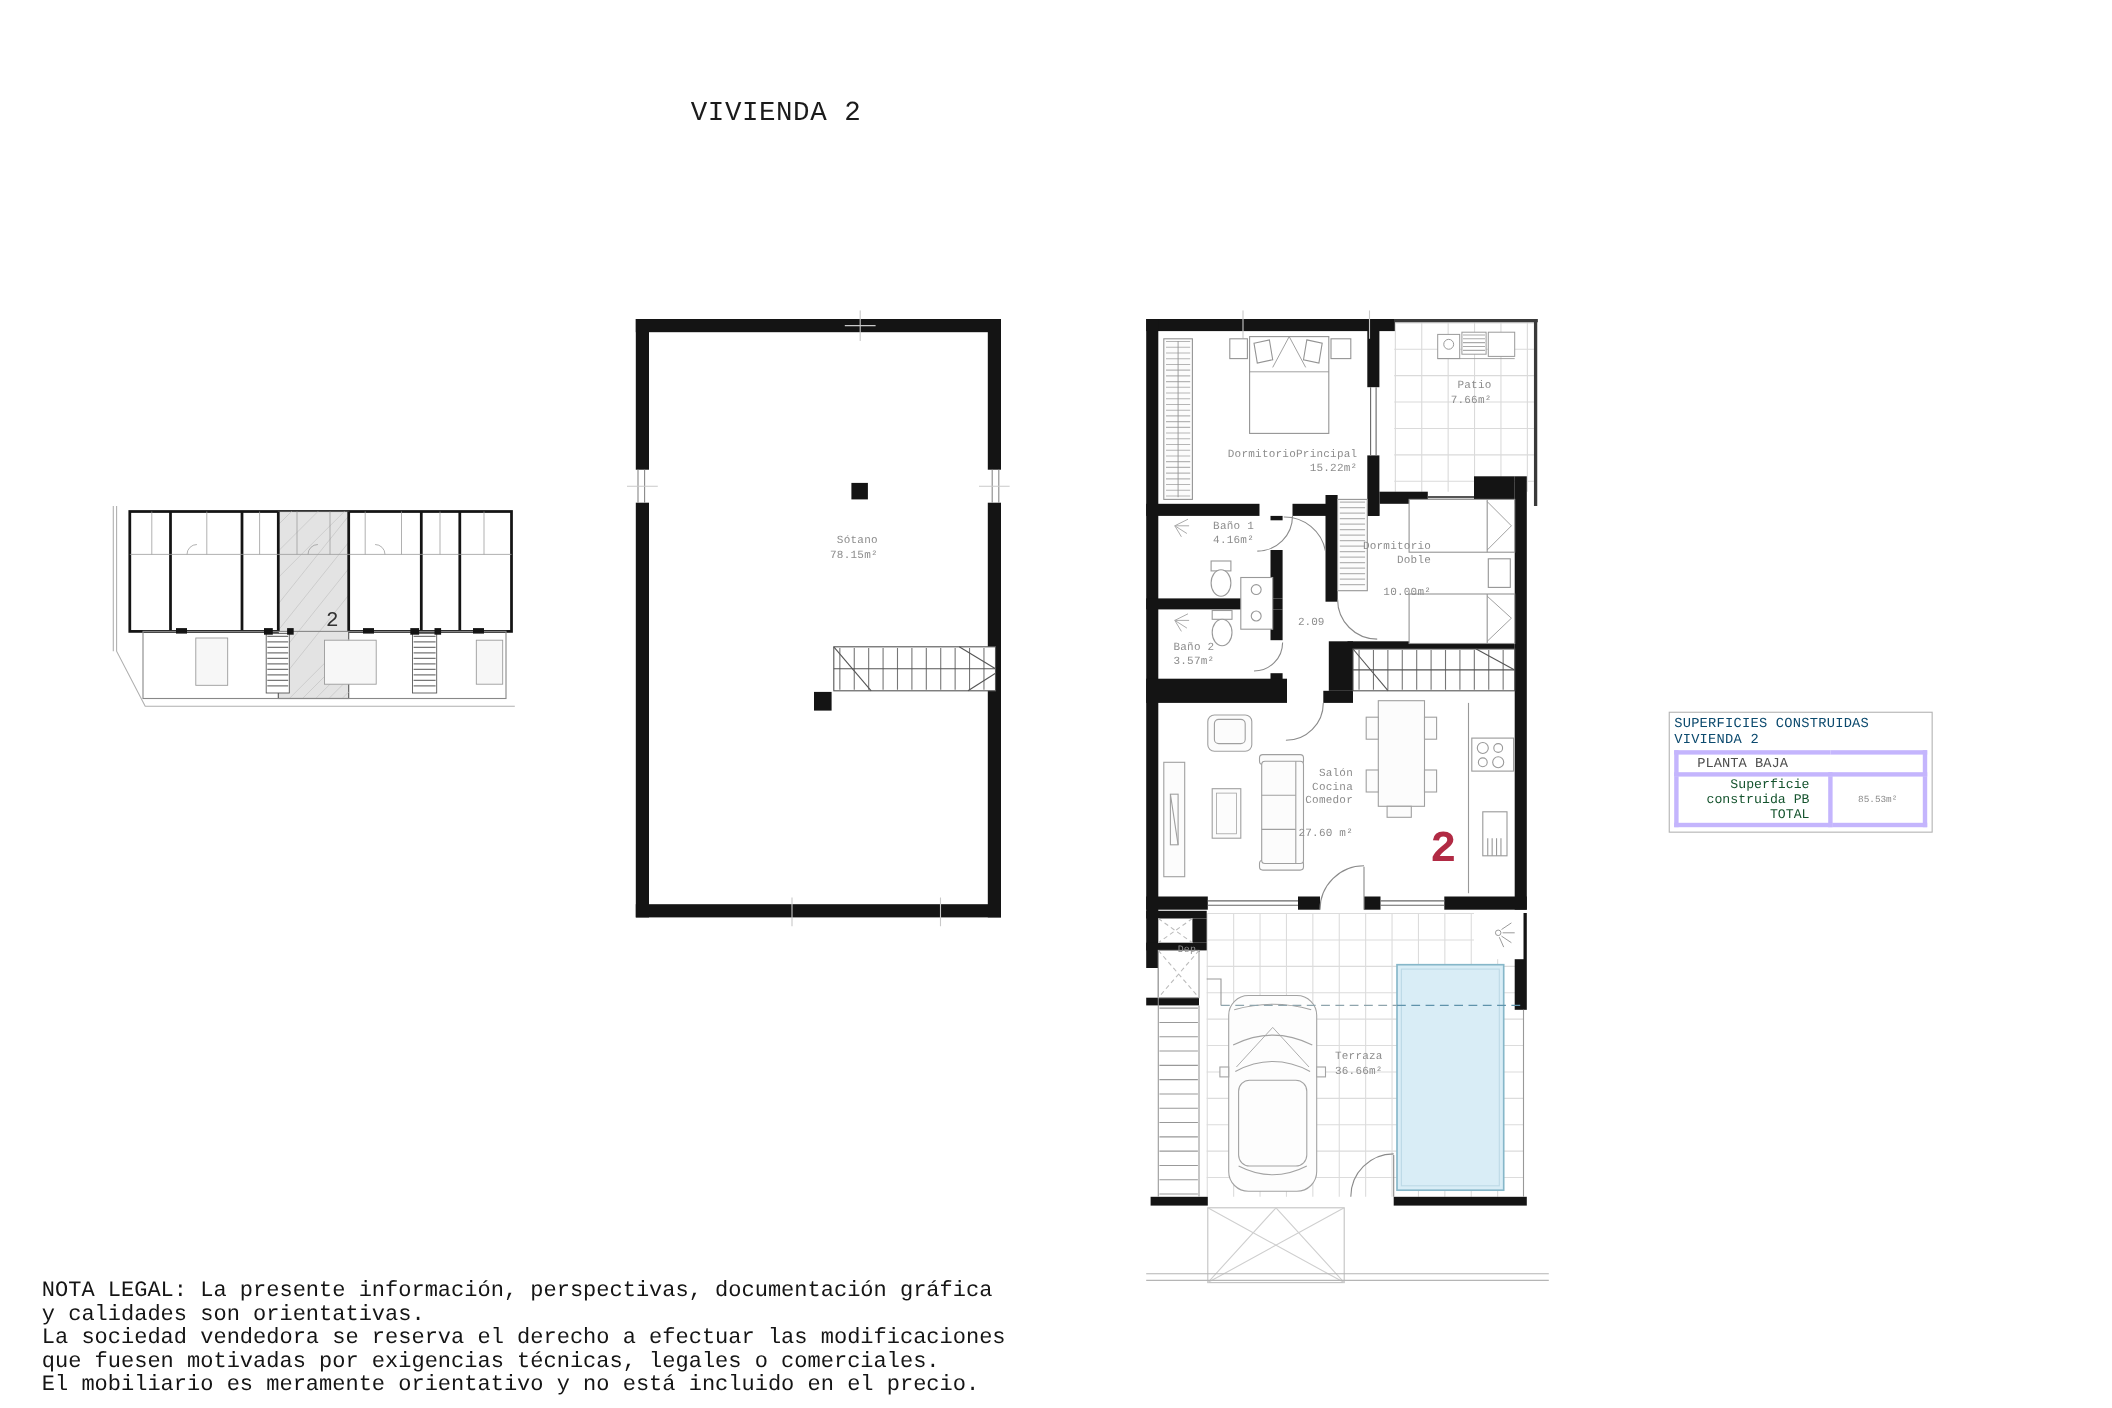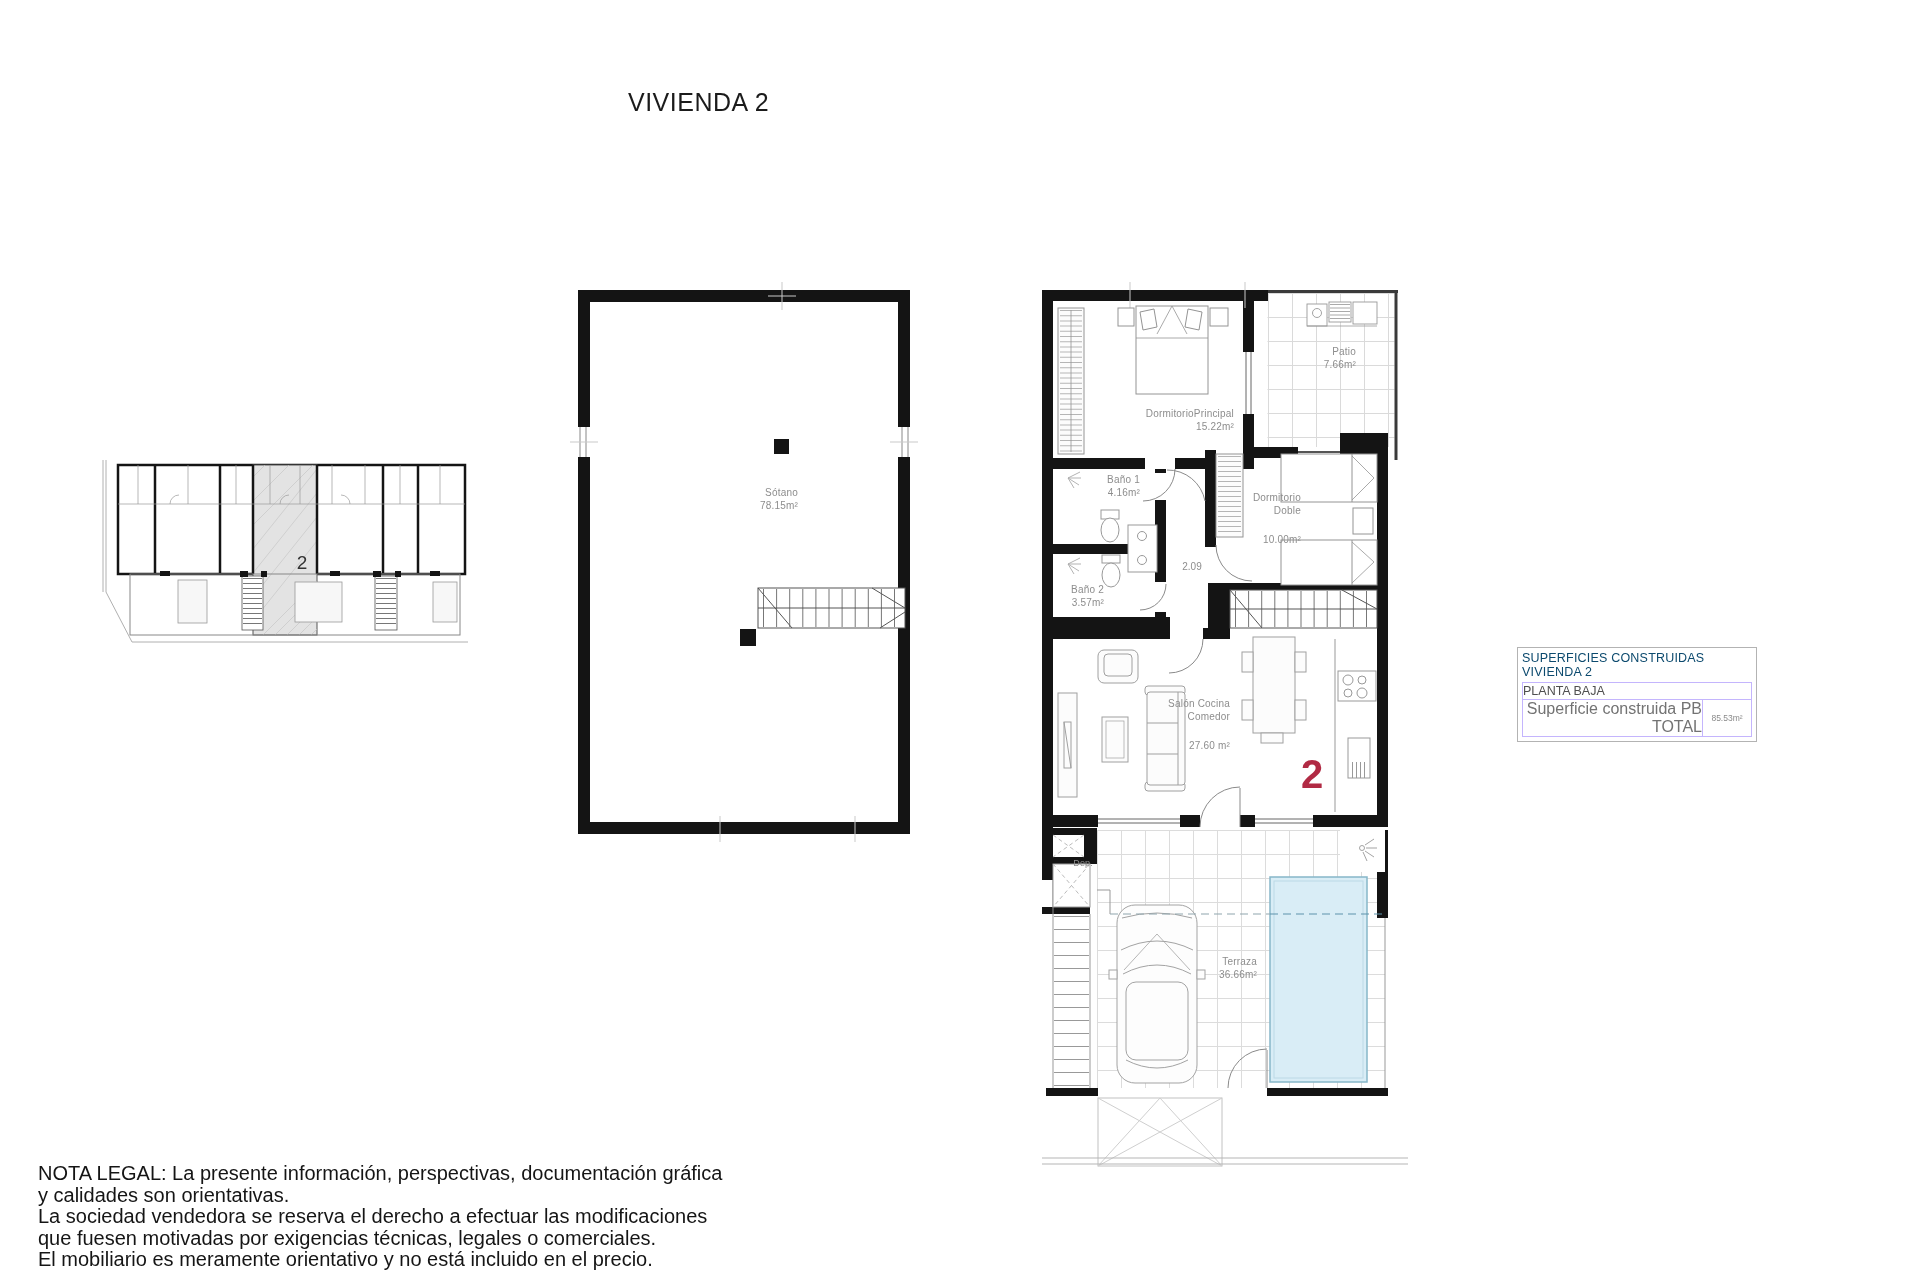--- a/index.html
+++ b/index.html
@@ -1,33 +1,33 @@
 <!DOCTYPE html>
 <html><head>
 <meta charset="utf-8">
 <style>
   html,body{margin:0;padding:0;background:#fff;}
   .canvas{position:relative;width:1920px;height:1280px;background:#ffffff;overflow:hidden;
-          font-family:Liberation Sans, sans-serif;color:#1c1c1c;}
+          font-family:Liberation Mono, monospace;color:#1c1c1c;}
   .title{position:absolute;left:628px;top:88px;font-size:25px;letter-spacing:.5px;color:#1b1b1b;}
   svg{position:absolute;display:block;}
   .rlabel{position:absolute;font-size:10px;line-height:12.5px;color:#8d8d8d;text-align:right;letter-spacing:.2px;}
   .rlabel .nm,.rlabel .ar{display:block;}
   .rlabel .gap{margin-top:17px;}
   .rlabel.small{font-size:9px;margin-top:12px;}
   .dimlabel{position:absolute;font-size:10px;color:#8d8d8d;text-align:center;}
   .red2{position:absolute;left:1290px;top:752px;width:44px;text-align:center;
         font-size:40px;font-weight:700;color:#b12a44;line-height:44px;}
   .areas{position:absolute;left:1517px;top:647px;width:240px;border:1px solid #b3b3b3;
          padding:3px 4px 4px 4px;background:#fff;box-sizing:border-box;}
   .areas .t1,.areas .t2{font-size:12.5px;line-height:14px;color:#0c4a6e;letter-spacing:.2px;}
   .areas table{border-collapse:collapse;width:100%;margin-top:3px;}
-  .areas td{border:1px solid #c4b5fd;padding:0 0;height:16px;}
+  .areas td{border:4px solid #c4b5fd;padding:0 17px;height:16px;}
   .areas .sec{font-size:12.5px;color:#4f4f4f;}
-  .areas .lbl{font-size:16px;color:#737373;text-align:right;}
+  .areas .lbl{font-size:12px;color:#14532d;text-align:right;}
   .areas .val{font-size:8.5px;color:#8a8a8a;text-align:center;width:48px;}
   .legal{position:absolute;left:38px;top:1163px;font-size:20px;line-height:21.6px;color:#151515;}
 </style>
 </head>
 <body>
 
 <div class="canvas">
 
   <div class="title">VIVIENDA 2</div>
 

